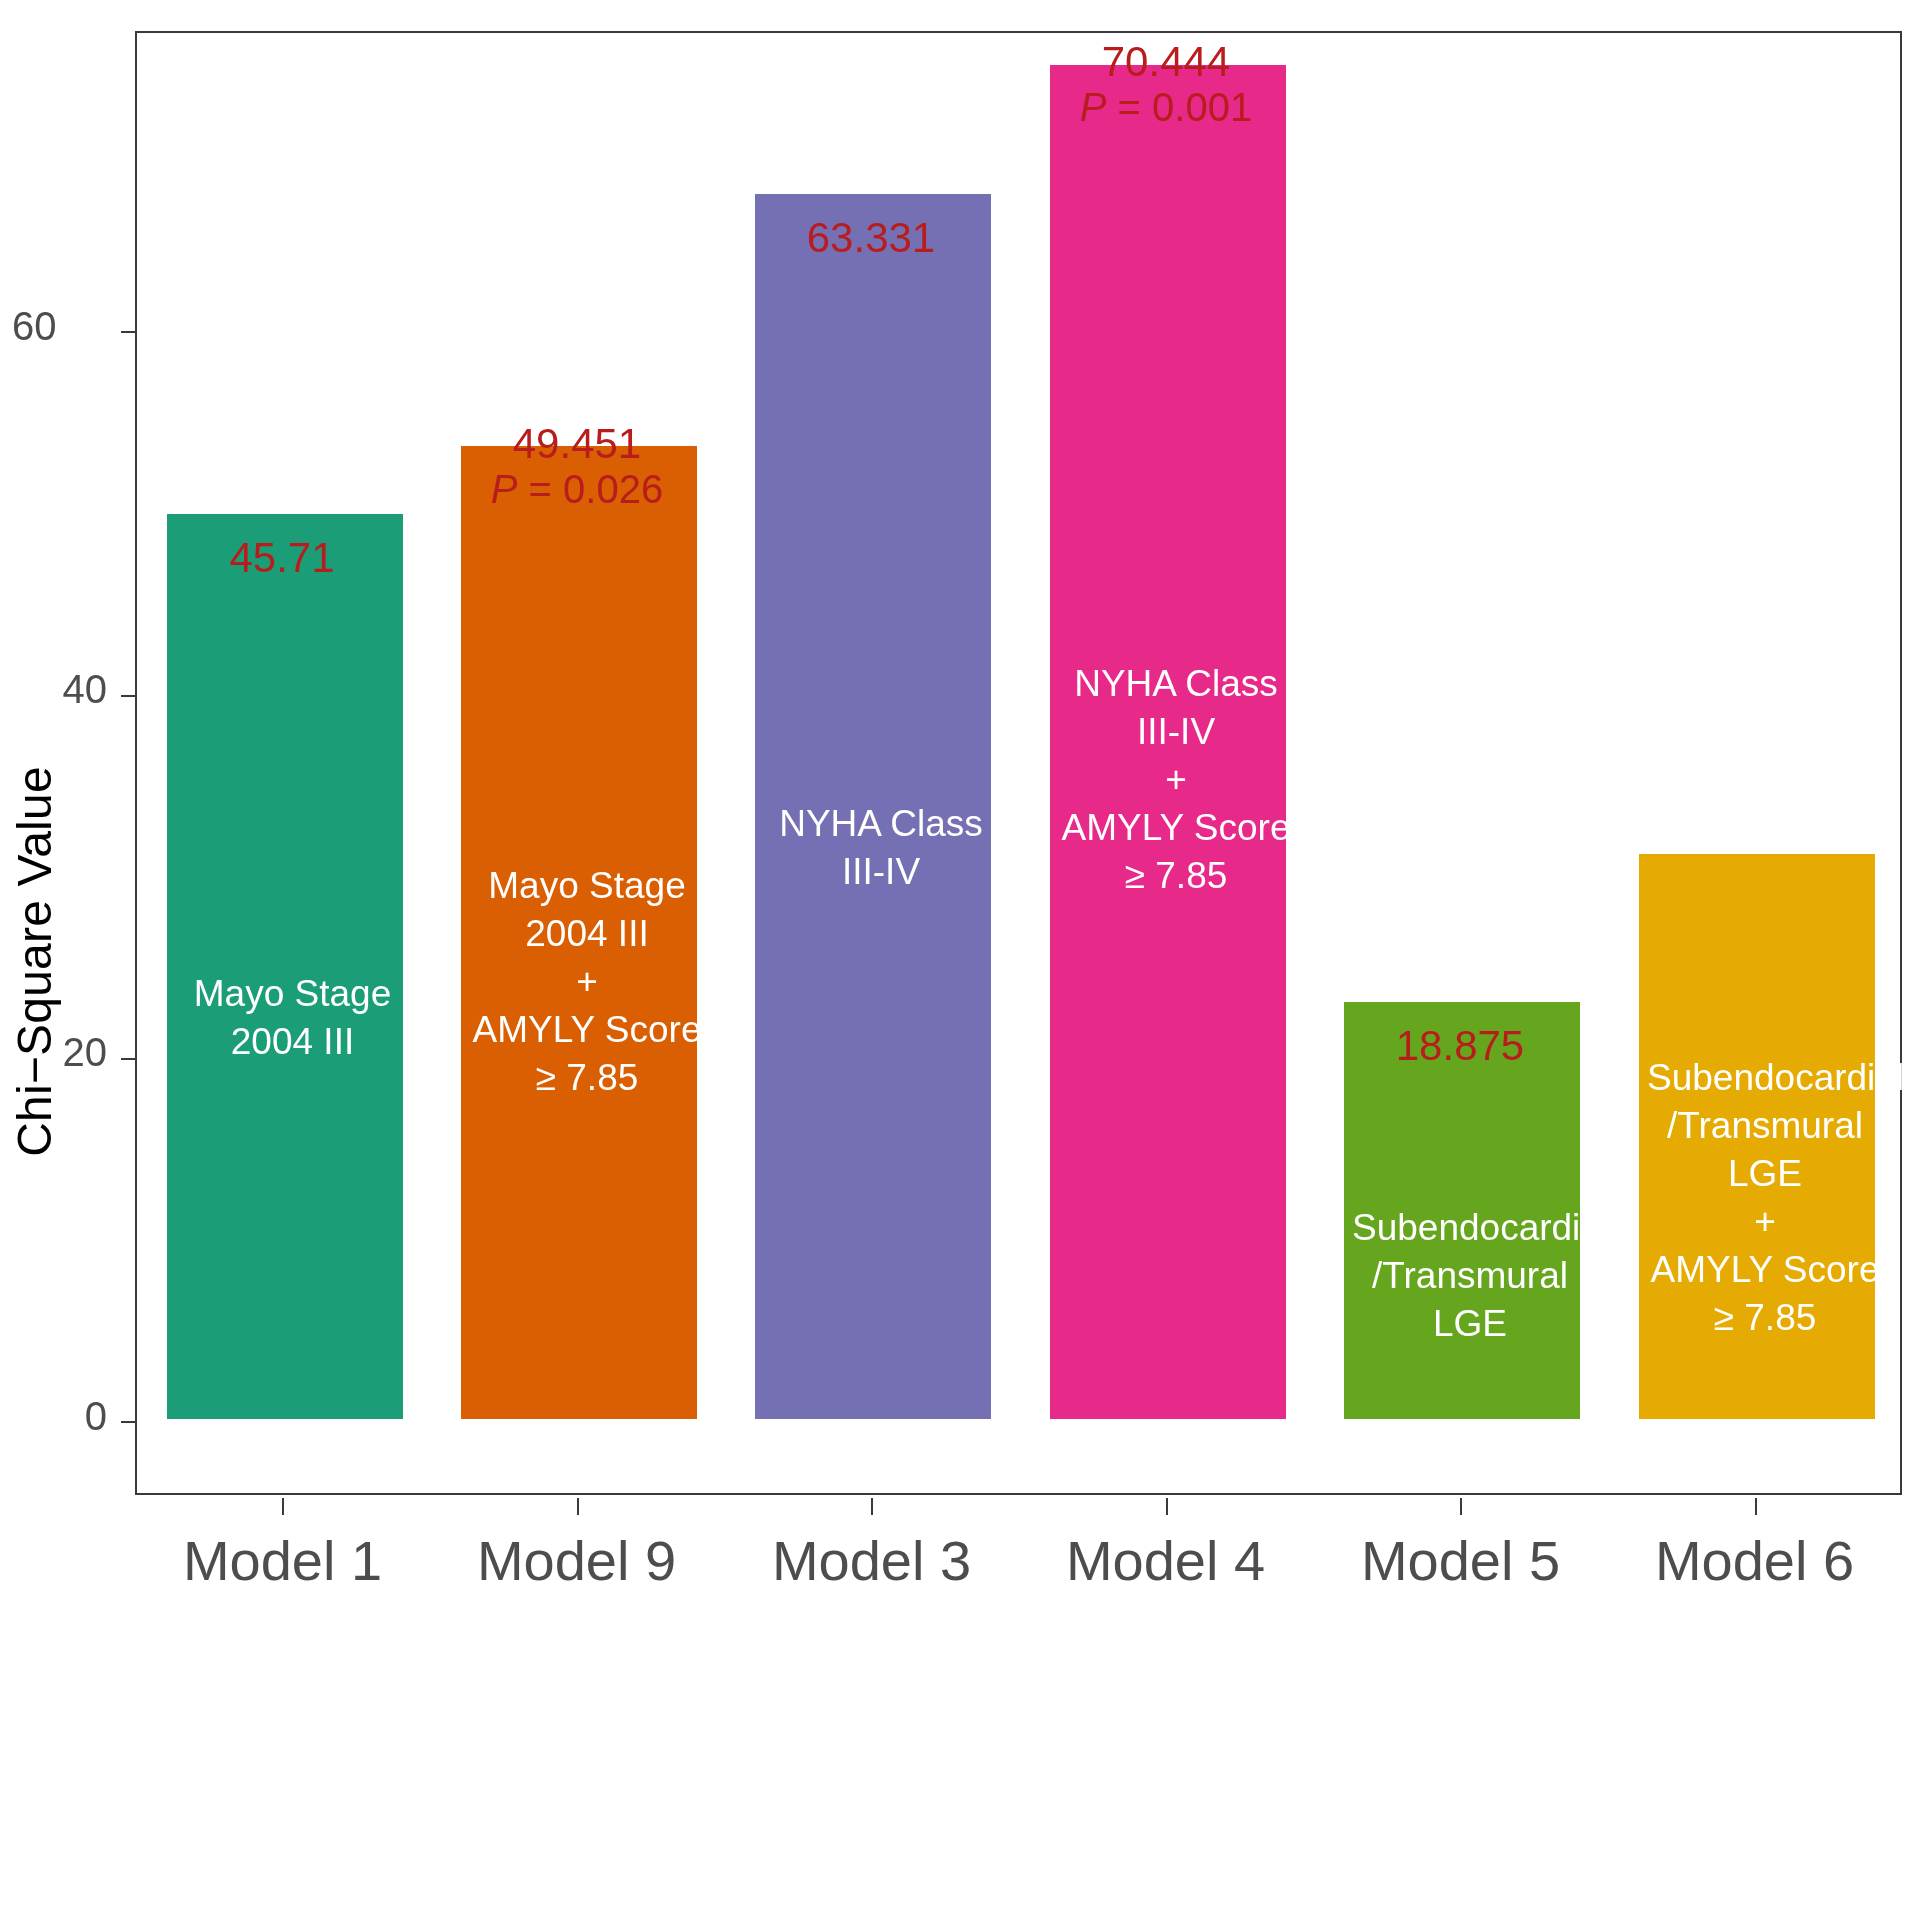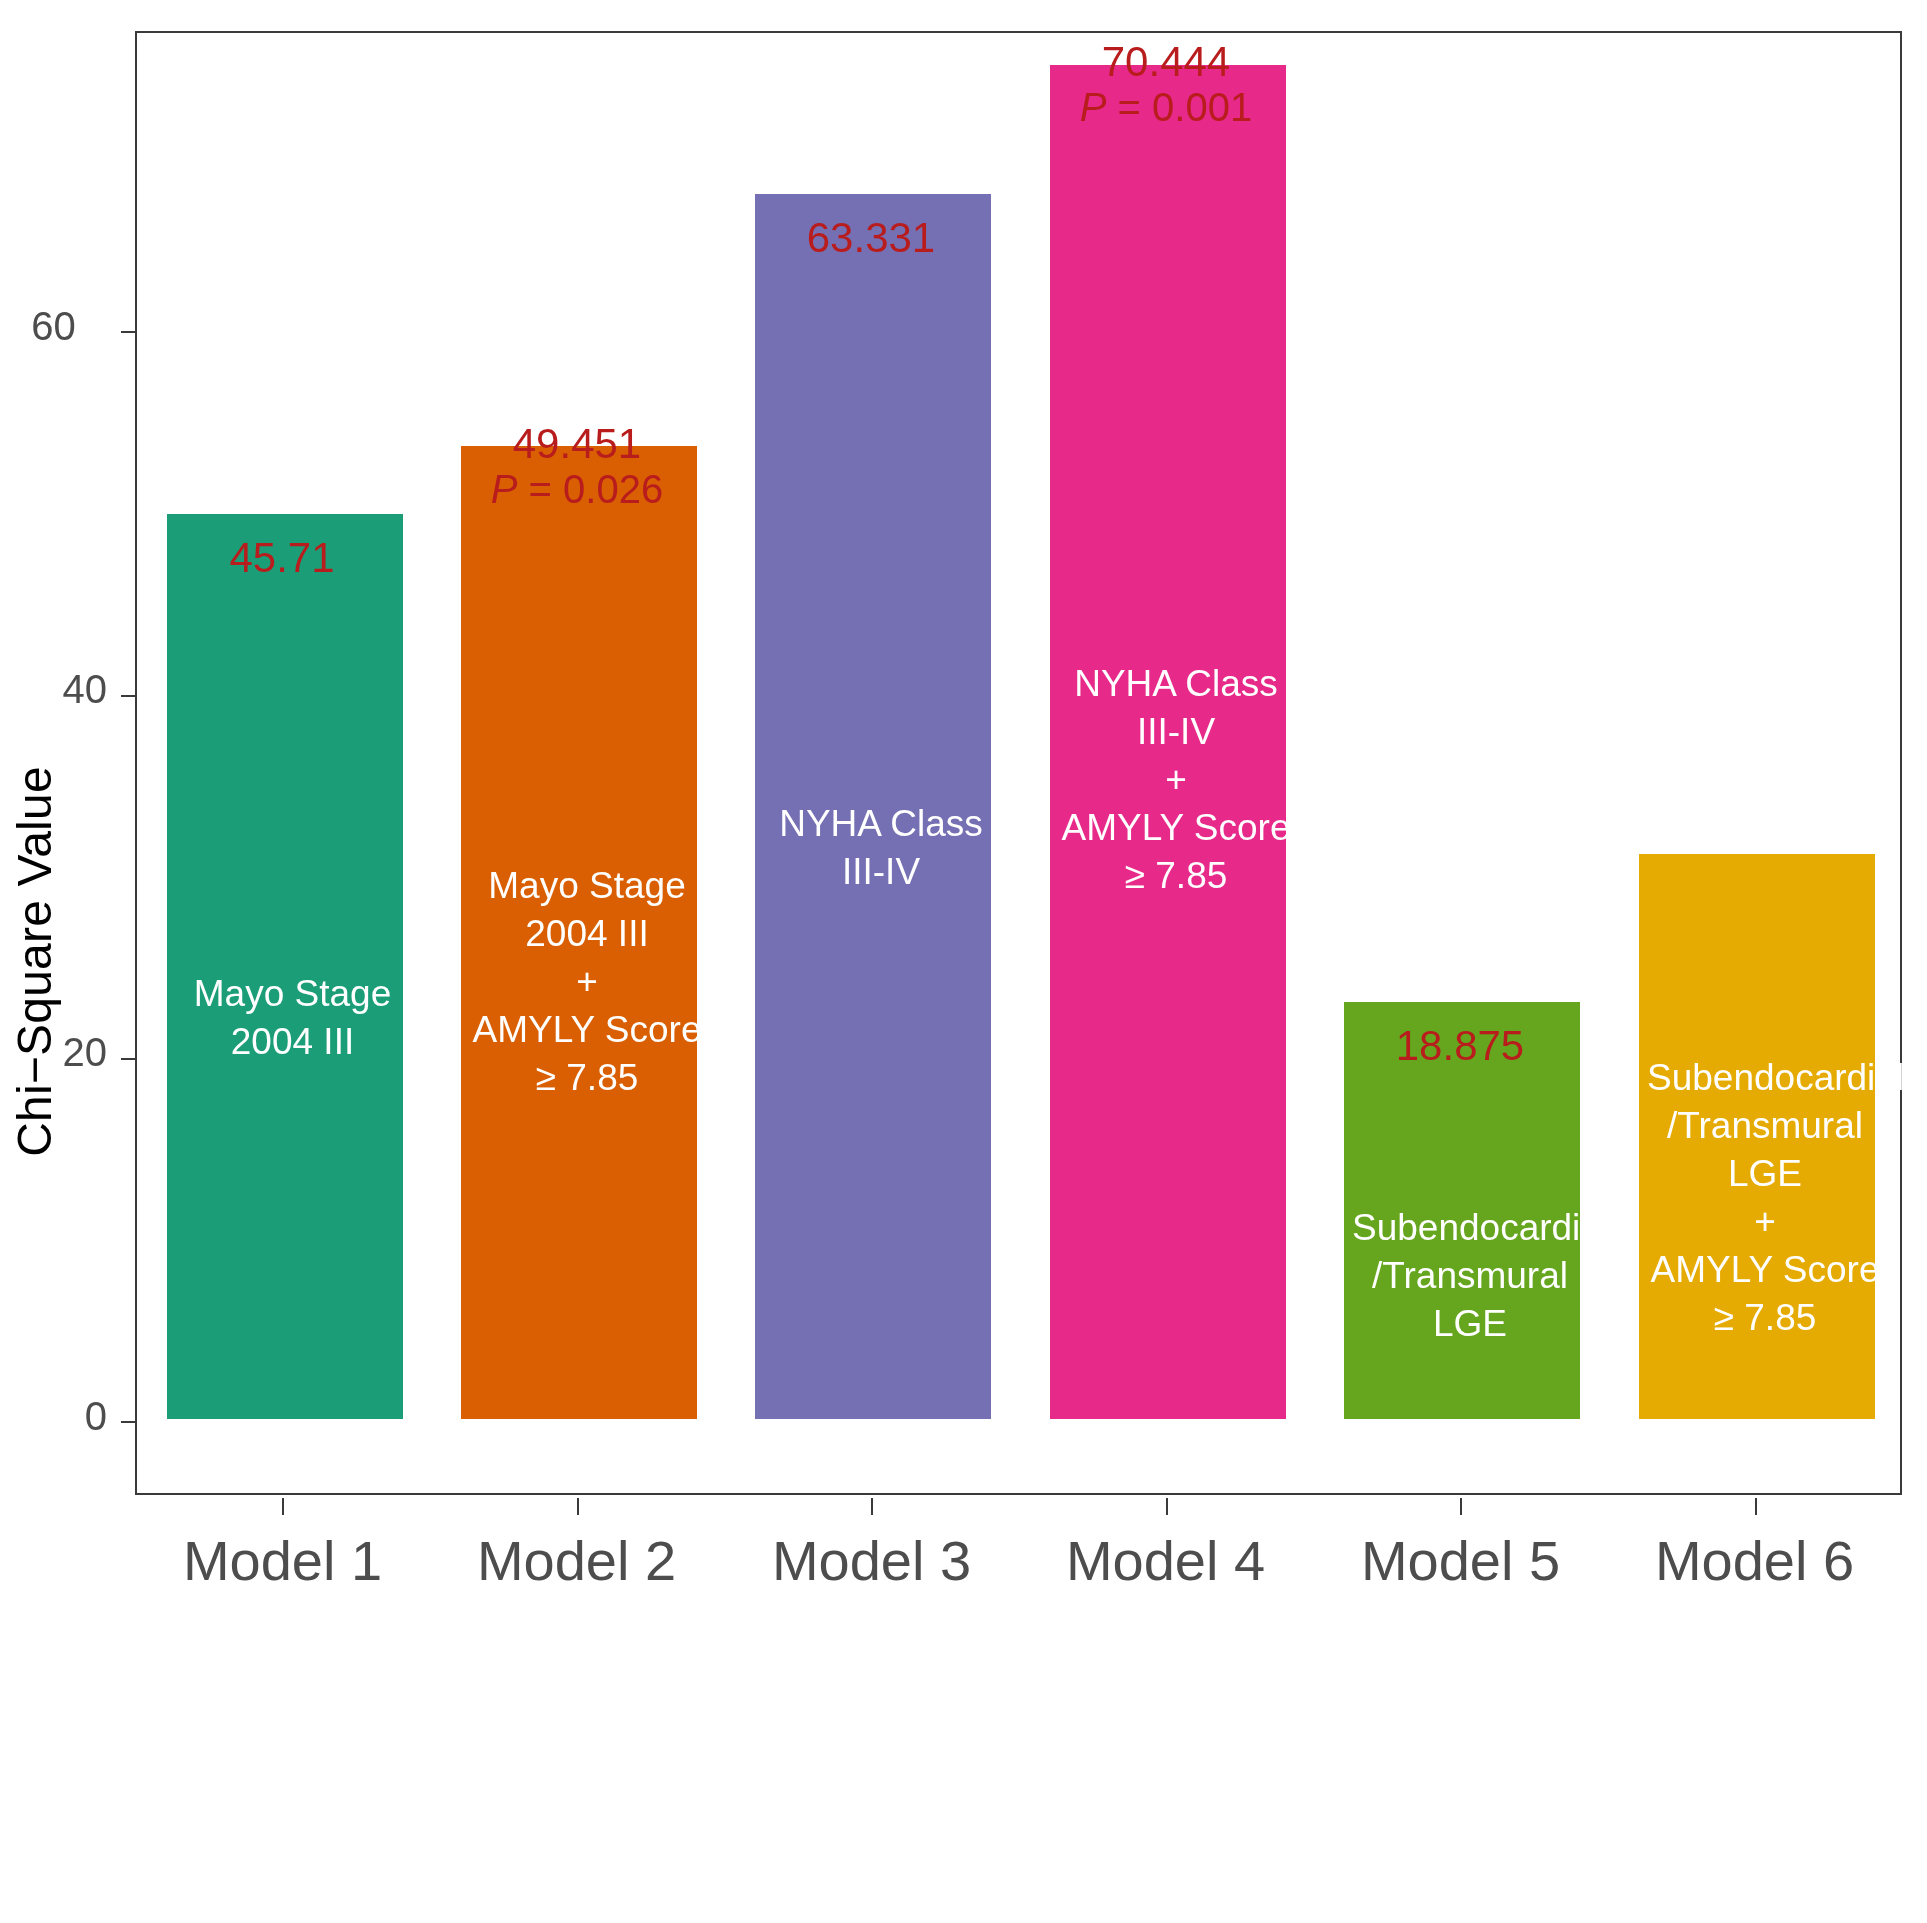--- a/index.html
+++ b/index.html
@@ -98,27 +98,27 @@
       </div>
   <div class="ytick" style="top: 1388px;"></div>
       <div class="ytick" style="top: 1025px;"></div>
       <div class="ytick" style="top: 662px;"></div>
       <div class="ytick" style="top: 298px;"></div>
     </div>
 
 <div class="ytlabel" style="left: 0px; right: auto; width: 107px; text-align: right; top: 1394px; position: absolute;">0</div>
     <div class="ytlabel" style="left: 0px; right: auto; width: 107px; text-align: right; top: 1030px; position: absolute;">20</div>
     <div class="ytlabel" style="left: 0px; right: auto; width: 107px; text-align: right; top: 667px; position: absolute;">40</div>
-    <div class="ytlabel" style="left: 0px; right: auto; width: 107px; text-align: center; top: 304px; position: absolute;">60</div>
+    <div class="ytlabel" style="left: 0px; right: auto; width: 107px; text-align: left; top: 304px; position: absolute; padding-left: 12px;">60</div>
     <div class="barlabel" style="left: 164px; width: 236px; top: 534px;"><div>45.71</div></div>
     <div class="xtick" style="left: 282px; top: 1498px; position: absolute;"></div>
     <div class="xtlabel" style="left: 135px; width: 295px; top: 1528px;">Model 1</div>
     <div class="barlabel" style="left: 459px; width: 236px; top: 420px;"><div>49.451</div><div class="pv"><i>P</i> = 0.026</div></div>
     <div class="xtick" style="left: 577px; top: 1498px; position: absolute;"></div>
-    <div class="xtlabel" style="left: 429px; width: 295px; top: 1528px;">Model 2</div>
+    <div class="xtlabel" style="left: 429px; width: 295px; top: 1528px;">Model 9</div>
     <div class="barlabel" style="left: 753px; width: 236px; top: 214px;"><div>63.331</div></div>
     <div class="xtick" style="left: 871px; top: 1498px; position: absolute;"></div>
     <div class="xtlabel" style="left: 724px; width: 295px; top: 1528px;">Model 3</div>
     <div class="barlabel" style="left: 1048px; width: 236px; top: 38px;"><div>70.444</div><div class="pv"><i>P</i> = 0.001</div></div>
     <div class="xtick" style="left: 1166px; top: 1498px; position: absolute;"></div>
     <div class="xtlabel" style="left: 1018px; width: 295px; top: 1528px;">Model 4</div>
     <div class="barlabel" style="left: 1342px; width: 236px; top: 1022px;"><div>18.875</div></div>
     <div class="xtick" style="left: 1460px; top: 1498px; position: absolute;"></div>
     <div class="xtlabel" style="left: 1313px; width: 295px; top: 1528px;">Model 5</div>
     <div class="xtick" style="left: 1755px; top: 1498px; position: absolute;"></div>

